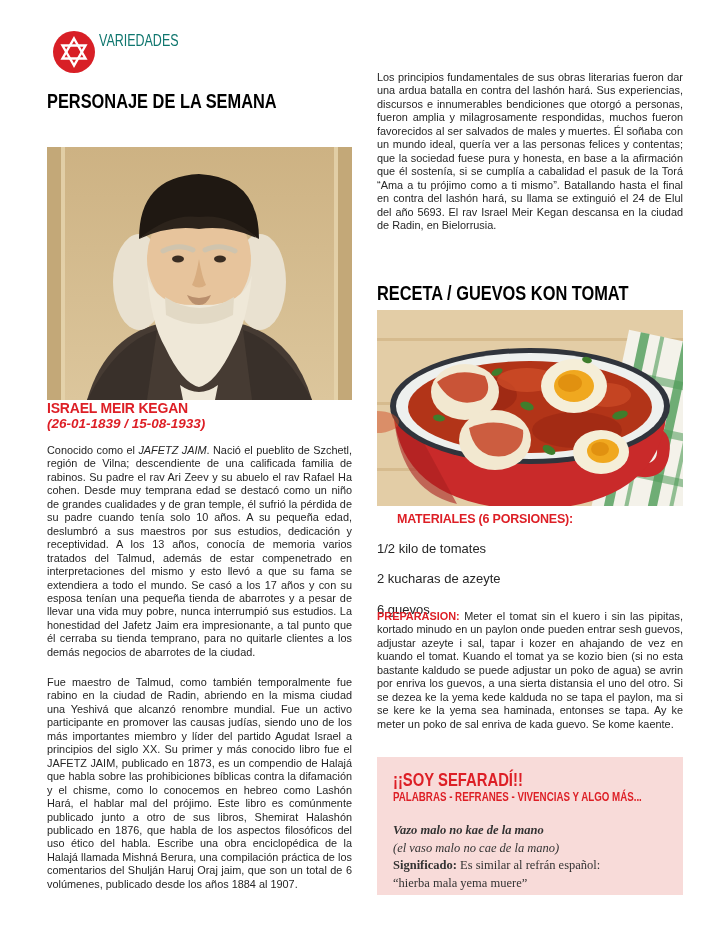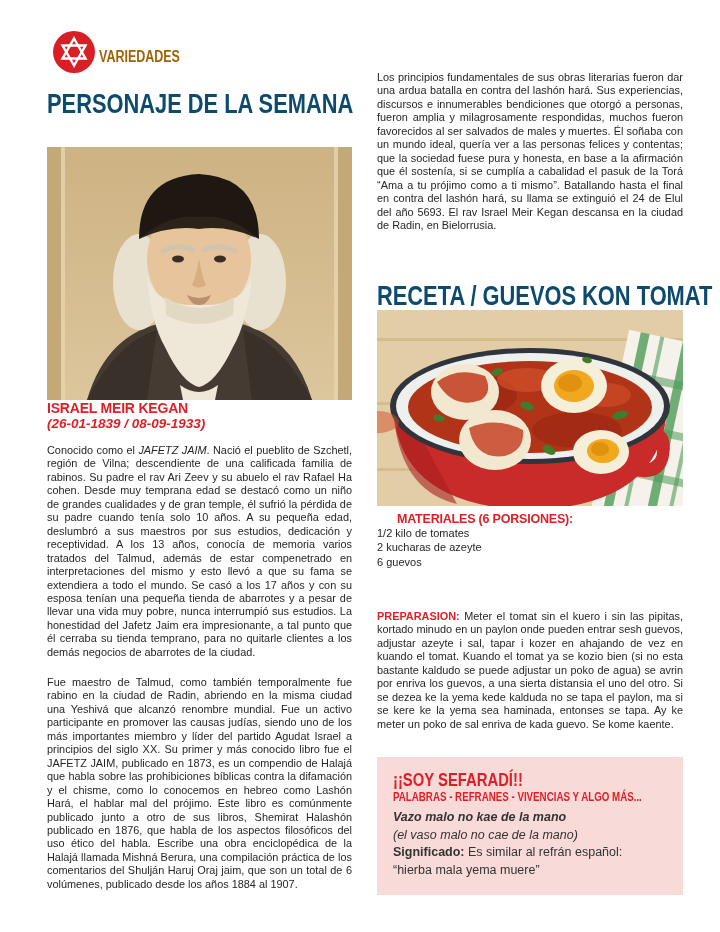--- a/index.html
+++ b/index.html
@@ -1,34 +1,34 @@
 <!DOCTYPE html>
 <html><head>
 <meta charset="utf-8">
 <style>
   html,body{margin:0;padding:0;background:#ffffff;}
   .page{position:relative;width:720px;height:932px;background:#ffffff;overflow:hidden;
         font-family:"Liberation Sans",sans-serif;color:#2a2a2a;}
   
   .logo{position:absolute;left:53px;top:31px;width:42px;height:42px;}
-  .section-label{position:absolute;left:99px;top:48px;color:#a16207;font-weight:bold;
+  .section-label{position:absolute;left:99px;top:32px;color:#0f766e;font-weight:normal;
         font-size:16px;white-space:nowrap;}
   .cond{display:inline-block;transform:scaleX(0.78);transform-origin:0 50%;white-space:nowrap;}
   .cond2{display:inline-block;transform:scaleX(0.70);transform-origin:0 50%;white-space:nowrap;}
   
   .colL{position:absolute;left:47px;width:305px;}
   .colR{position:absolute;left:377px;width:306px;}
-  .h-red{color:#0c4a6e;font-weight:bold;font-size:28px;line-height:1;}
+  .h-red{color:#000000;font-weight:bold;font-size:21px;line-height:1;}
   .sub-red{color:#dd1f26;font-size:17px;line-height:1;}
   .body-txt{font-size:10.9px;line-height:13.45px;text-align:justify;color:#262626;}
   .portrait-box{position:absolute;left:47px;top:147px;width:305px;height:253px;}
   .food-box{position:absolute;left:377px;top:310px;width:306px;height:196px;}
   .name-red{color:#dd1f26;font-weight:bold;font-size:14px;line-height:15px;letter-spacing:-0.2px;}
   .dates-red{color:#dd1f26;font-weight:bold;font-style:italic;font-size:13.5px;line-height:15px;}
-  .ing{font-size:11px;line-height:14.4px;color:#262626;}
+  .ing{font-size:13px;line-height:14.4px;color:#262626;margin-top:16px;}
   .mat-title{color:#dd1f26;font-weight:bold;font-size:12.5px;line-height:14px;letter-spacing:-0.2px;padding-left:20px;}
   .prep-label{color:#dd1f26;font-weight:bold;}
   .pink-box{position:absolute;left:377px;top:757px;width:306px;height:138px;background:#f8dbd9;
         box-sizing:border-box;padding:13px 16px 12px 16px;}
   .sef-title{color:#dd1f26;font-weight:bold;font-size:19px;line-height:20px;}
   .sef-sub{color:#dd1f26;font-weight:bold;font-size:12.5px;line-height:14px;}
   .sef-body{font-size:12.5px;line-height:17.5px;color:#333;}
   .b{font-weight:bold;} .i{font-style:italic;} .bi{font-weight:bold;font-style:italic;}
 </style>
 </head>
@@ -85,21 +85,21 @@
 
       <path d="M100,128 Q104,176 118,200 Q135,236 152,240 Q169,236 186,200 Q200,176 205,128 Q196,160 152,158 Q108,160 100,128 Z" fill="#efe8d8"></path>
       <path d="M118,150 Q152,172 187,150 L186,168 Q152,186 119,168 Z" fill="#e2d9c5"></path>
       <path d="M140,148 Q152,154 164,148 Q160,158 152,158 Q144,158 140,148" fill="#b98f6d"></path>
       <path d="M133,238 Q152,252 171,238 L168,253 L136,253 Z" fill="#efe8d8"></path>
     </svg>
   </div>
 
   <div class="colL" style="top:401px;">
     <div class="name-red">ISRAEL MEIR KEGAN</div>
-    <div class="dates-red">(26-01-1839 / 08-09-1933)</div>
+    <div class="dates-red">(26-01-1839 / 15-08-1933)</div>
   </div>
 
   <div class="colL body-txt" style="top:444px;">
     <span>Conocido como el </span><span class="i">JAFETZ JAIM</span><span>. Nació el pueblito de Szchetl, región de Vilna; descendiente de una calificada familia de rabinos. Su padre el rav Ari Zeev y su abuelo el rav Rafael Ha cohen. Desde muy temprana edad se destacó como un niño de grandes cualidades y de gran temple, él sufrió la pérdida de su padre cuando tenía solo 10 años. A su pequeña edad, deslumbró a sus maestros por sus estudios, dedicación y receptividad. A los 13 años, conocía de memoria varios tratados del Talmud, además de estar compenetrado en interpretaciones del mismo y esto llevó a que su fama se extendiera a todo el mundo. Se casó a los 17 años y con su esposa tenían una pequeña tienda de abarrotes y a pesar de llevar una vida muy pobre, nunca interrumpió sus estudios. La honestidad del Jafetz Jaim era impresionante, a tal punto que él cerraba su tienda temprano, para no quitarle clientes a los demás negocios de abarrotes de la ciudad.</span>
   </div>
 
   <div class="colL body-txt" style="top:676px;">
     <span>Fue maestro de Talmud, como también temporalmente fue rabino en la ciudad de Radin, abriendo en la misma ciudad una Yeshivá que alcanzó renombre mundial. Fue un activo participante en promover las causas judías, siendo uno de los más importantes miembro y líder del partido Agudat Israel a principios del siglo XX. Su primer y más conocido libro fue el JAFETZ JAIM, publicado en 1873, es un compendio de Halajá que habla sobre las prohibiciones bíblicas contra la difamación y el chisme, como lo conocemos en hebreo como Lashón Hará, el hablar mal del prójimo. Este libro es comúnmente publicado junto a otro de sus libros, Shemirat Halashón publicado en 1876, que habla de los aspectos filosóficos del uso ético del habla. Escribe una obra enciclopédica de la Halajá llamada Mishná Berura, una compilación práctica de los comentarios del Shulján Haruj Oraj jaim, que son un total de 6 volúmenes, publicado desde los años 1884 al 1907.</span>
   </div>
 
@@ -175,21 +175,21 @@
     <div class="ing">6 guevos</div>
   </div>
 
   <div class="colR body-txt" style="top:604px;margin-top:6px;">
     <span class="prep-label">PREPARASION:</span><span> Meter el tomat sin el kuero i sin las pipitas, kortado minudo en un paylon onde pueden entrar sesh guevos, adjustar azeyte i sal, tapar i kozer en ahajando de vez en kuando el tomat. Kuando el tomat ya se kozio bien (si no esta bastante kaldudo se puede adjustar un poko de agua) se avrin por enriva los guevos, a una sierta distansia el uno del otro. Si se dezea ke la yema kede kalduda no se tapa el paylon, ma si se kere ke la yema sea haminada, entonses se tapa. Ay ke meter un poko de sal enriva de kada guevo. Se kome kaente.</span>
   </div>
 
   <div class="pink-box">
     <div class="sef-title"><span class="cond">¡¡SOY SEFARADÍ!!</span></div>
     <div class="sef-sub"><span class="cond">PALABRAS - REFRANES - VIVENCIAS Y ALGO MÁS...</span></div>
-    <div class="sef-body" style="margin-top:5px;">
+    <div class="sef-body" style="margin-top:18px;font-family:Liberation Serif, serif;">
       <div class="bi">Vazo malo no kae de la mano</div>
       <div class="i">(el vaso malo no cae de la mano)</div>
       <div><span class="b">Significado:</span><span> Es similar al refrán español:</span></div>
       <div>“hierba mala yema muere”</div>
     </div>
   </div>
 
 </div>
 
 </body></html>

